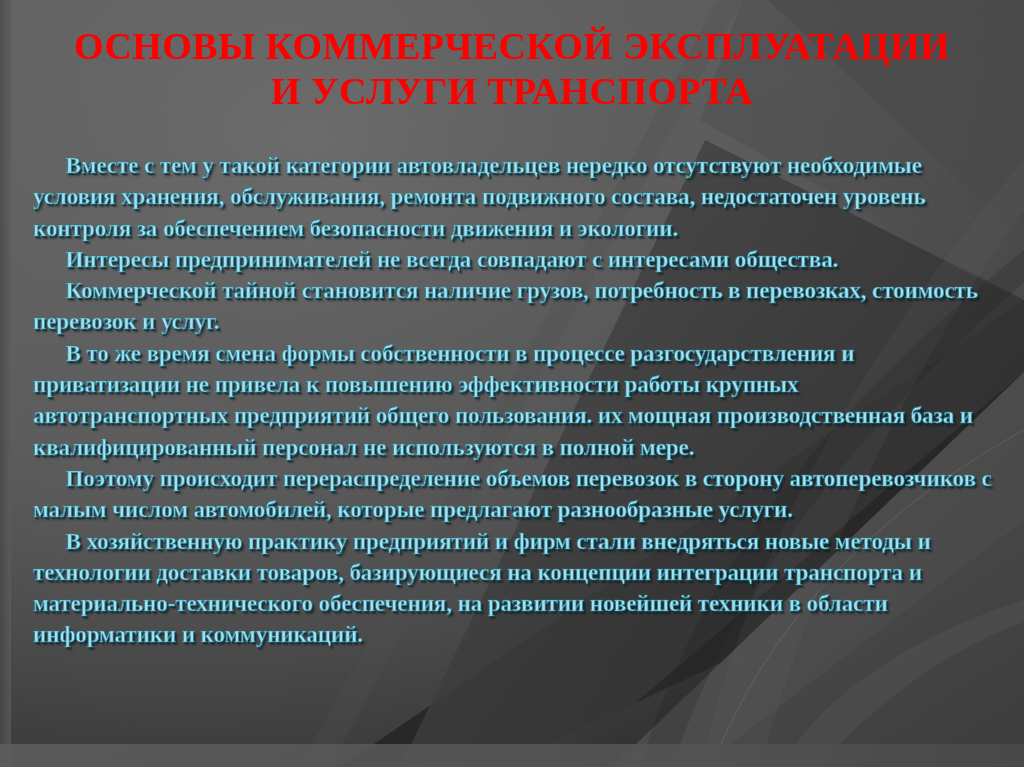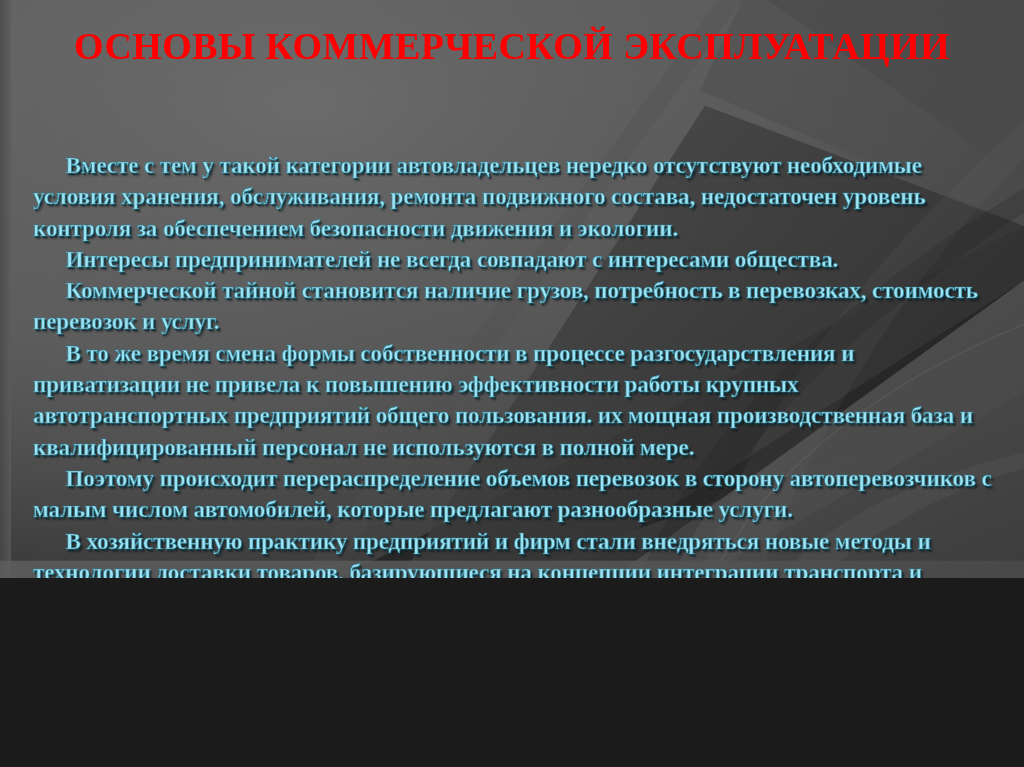--- a/index.html
+++ b/index.html
@@ -5,21 +5,21 @@
 <style>
   html, body {
     margin: 0;
     padding: 0;
     background: #1b1b1b;
   }
 
   #slide {
     position: relative;
     width: 1024px;
-    height: 578px;
+    height: 767px;
     overflow: hidden;
     font-family: "Liberation Serif", "DejaVu Serif", serif;
     background: #5a5a5a;
   }
 
   
   #bg-layer {
     position: absolute;
     inset: 0;
     width: 100%;
@@ -143,20 +143,21 @@
 
     <rect x="0" y="0" width="11" height="767" fill="url(#gStripL)" opacity="0.75"></rect>
 
     <rect x="0" y="744" width="1024" height="23" fill="url(#gStripB)" opacity="0.85"></rect>
 
     <rect x="0" y="0" width="1024" height="767" fill="none"></rect>
   </svg>
 
   <div id="title-block">
     <span class="title-line">ОСНОВЫ КОММЕРЧЕСКОЙ ЭКСПЛУАТАЦИИ</span>
+    <span class="title-line">И УСЛУГИ ТРАНСПОРТА</span>
   </div>
 
   <div id="body-block">
     <p class="para">Вместе с тем у такой категории автовладельцев нередко отсутствуют необходимые условия хранения, обслуживания, ремонта подвижного состава, недостаточен уровень контроля за обеспечением безопасности движения и экологии.</p>
     <p class="para">Интересы предпринимателей не всегда совпадают с интересами общества.</p>
     <p class="para">Коммерческой тайной становится наличие грузов, потребность в перевозках, стоимость перевозок и услуг.</p>
     <p class="para">В то же время смена формы собственности в процессе разгосударствления и приватизации не привела к повышению эффективности работы крупных автотранспортных предприятий общего пользования. их мощная производственная база и квалифицированный персонал не используются в полной мере.</p>
     <p class="para">Поэтому происходит перераспределение объемов перевозок в сторону автоперевозчиков с малым числом автомобилей, которые предлагают разнообразные услуги.</p>
     <p class="para">В хозяйственную практику предприятий и фирм стали внедряться новые методы и технологии доставки товаров, базирующиеся на концепции интеграции транспорта и материально-технического обеспечения, на развитии новейшей техники в области информатики и коммуникаций.</p>
   </div>

